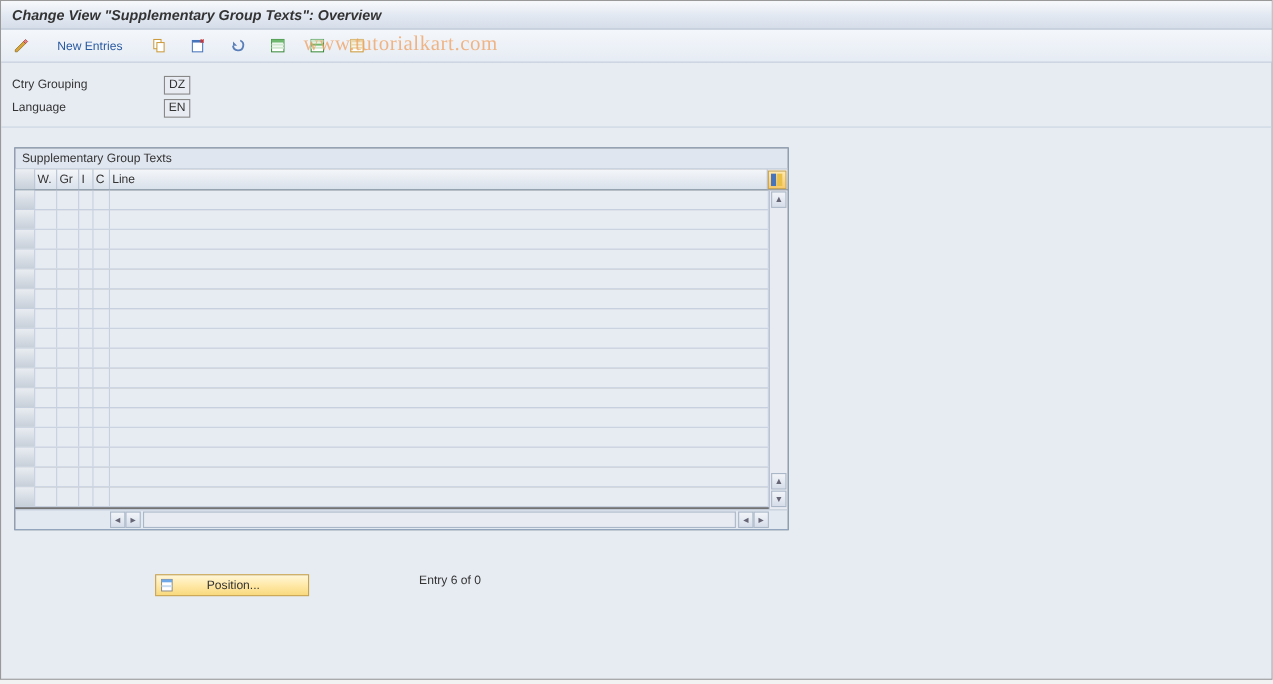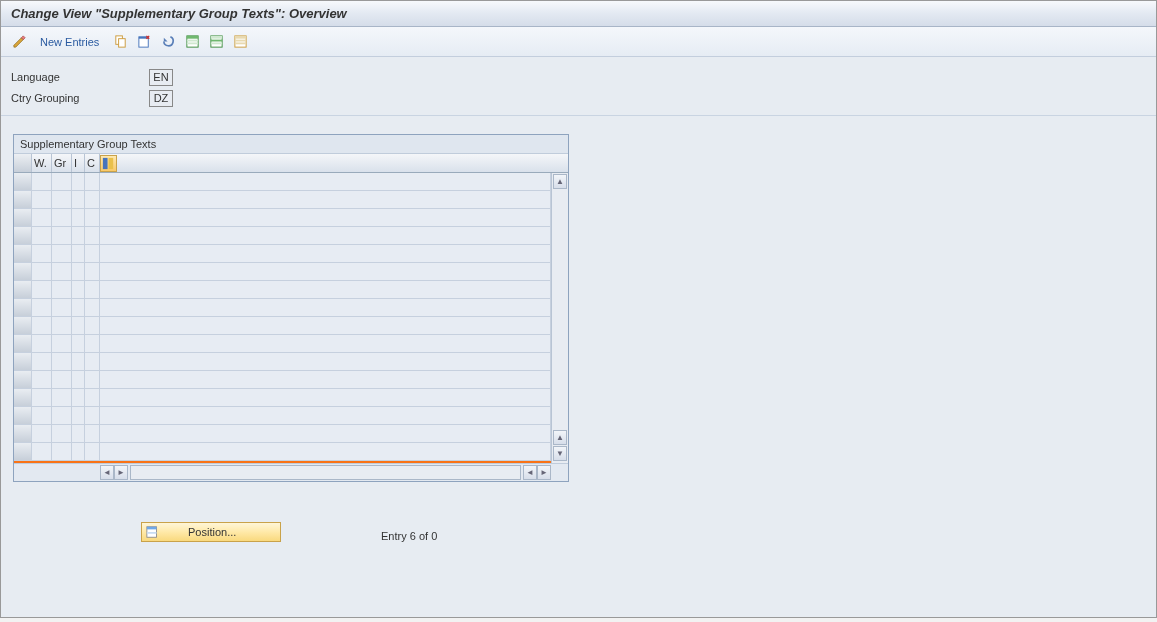--- a/index.html
+++ b/index.html
@@ -29,21 +29,21 @@
     color: #333;
   }
   
   .toolbar {
     background: linear-gradient(to bottom, #f4f7fb 0%, #e6ecf4 100%);
     border-bottom: 1px solid #c3cedd;
     height: 30px;
     display: flex;
     align-items: center;
     padding: 0 8px;
-    gap: 4px;
+    gap: 16px;
     position: relative;
   }
   .toolbar .btn {
     height: 20px;
     min-width: 20px;
     display: flex;
     align-items: center;
     justify-content: center;
     border: 1px solid transparent;
     border-radius: 2px;
@@ -85,23 +85,23 @@
     text-align: left;
     display: inline-flex;
     align-items: center;
   }
   .field-input.en { width: 24px; justify-content: center; }
   .field-input.dz { width: 24px; justify-content: center; }
   .field-input.form { width: 26px; }
   
   .table-wrap {
     margin: 18px 0 0 12px;
-    width: 556px;
+    width: 704px;
     border: 1px solid #8ea3be;
-    background: #f97316;
+    background: #737373;
   }
   .table-title {
     background: #dfe6ef;
     padding: 3px 6px;
     border-bottom: 1px solid #c0ccdb;
     font-size: 11px;
     color: #333;
   }
   .grid-header {
     display: flex;
@@ -195,21 +195,21 @@
     display:flex;align-items:center;justify-content:center;
     cursor:pointer;
     color:#667;
     font-size:8px;
   }
   
   .footer {
     margin-top: 40px;
     padding-left: 140px;
     display: flex;
-    align-items: flex-end;
+    align-items: flex-start;
     gap: 100px;
   }
   .position-btn {
     width: 140px;
     height: 20px;
     background: linear-gradient(to bottom, #fff6d8, #ffe9a8 50%, #f9d97e);
     border: 1px solid #c9a24a;
     display: flex;
     align-items: center;
     font-size: 11px;
@@ -276,41 +276,43 @@
       </svg>
     </div>
     <div class="btn">
       <svg class="ico" viewBox="0 0 16 16">
         <rect x="2" y="2" width="12" height="12" fill="#fff" stroke="#cc9a3a"></rect>
         <rect x="2" y="2" width="12" height="3" fill="#e8d9b0"></rect>
         <rect x="2" y="6" width="12" height="2" fill="#e8d9b0"></rect>
         <rect x="2" y="9" width="12" height="2" fill="#e8d9b0"></rect>
       </svg>
     </div>
+    <div class="watermark">www.tutorialkart.com</div>
   </div>
 
   <div class="keyblock">
+    <div class="field-row">
+      <div class="field-label">Ctry Grouping</div>
+      <div class="field-input dz">DZ</div>
+    </div>
     <div class="field-row">
       <div class="field-label">Language</div>
       <div class="field-input en">EN</div>
-    </div>
-    <div class="field-row">
-      <div class="field-label">Ctry Grouping</div>
-      <div class="field-input dz">DZ</div>
     </div>
   </div>
 
   <div class="table-wrap">
     <div class="table-title">Supplementary Group Texts</div>
     <div class="grid-header">
       <div class="hcell sel"></div>
       <div class="hcell w">W.</div>
       <div class="hcell gr">Gr</div>
       <div class="hcell i">I</div>
       <div class="hcell c">C</div>
+      <div class="hcell line">Line</div>
       <div class="config-btn">
         <svg class="ico" viewBox="0 0 16 16">
           <rect x="2" y="2" width="5" height="12" fill="#4774bb"></rect>
           <rect x="8" y="2" width="5" height="12" fill="#e9c04a"></rect>
         </svg>
       </div>
     </div>
     <div class="grid-body">
       <div class="rows-col" id="rows-container">
 

